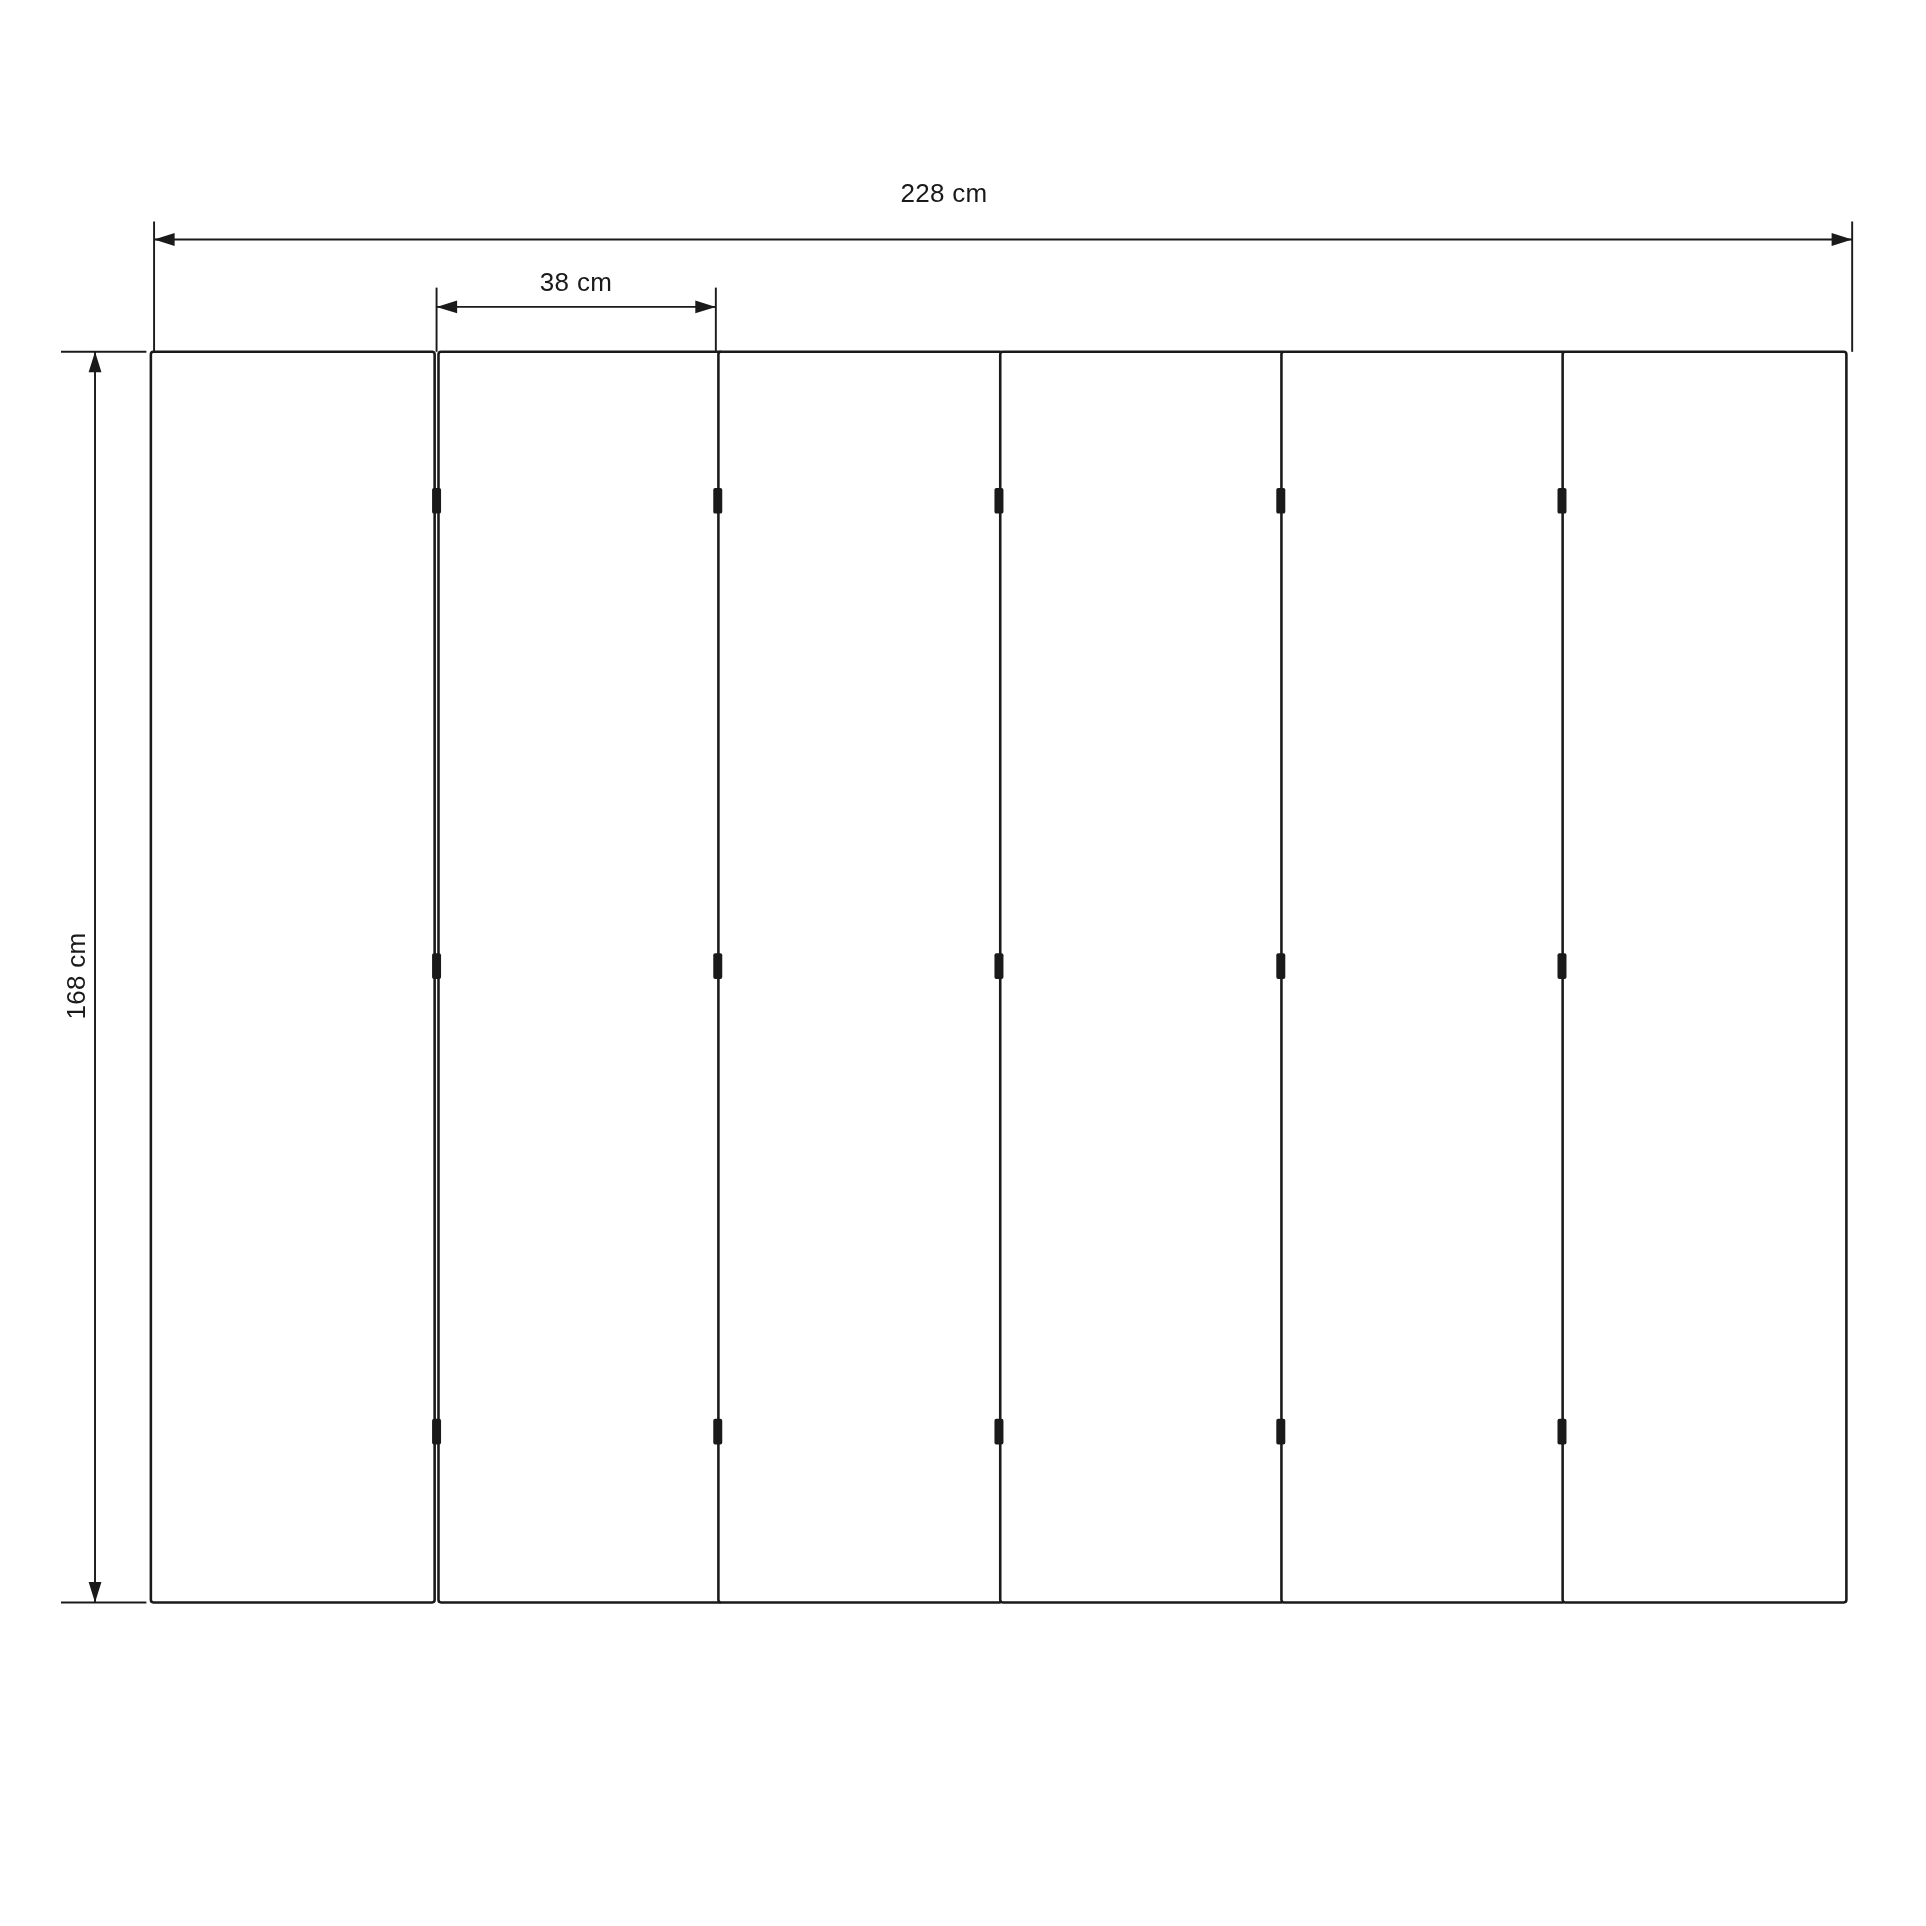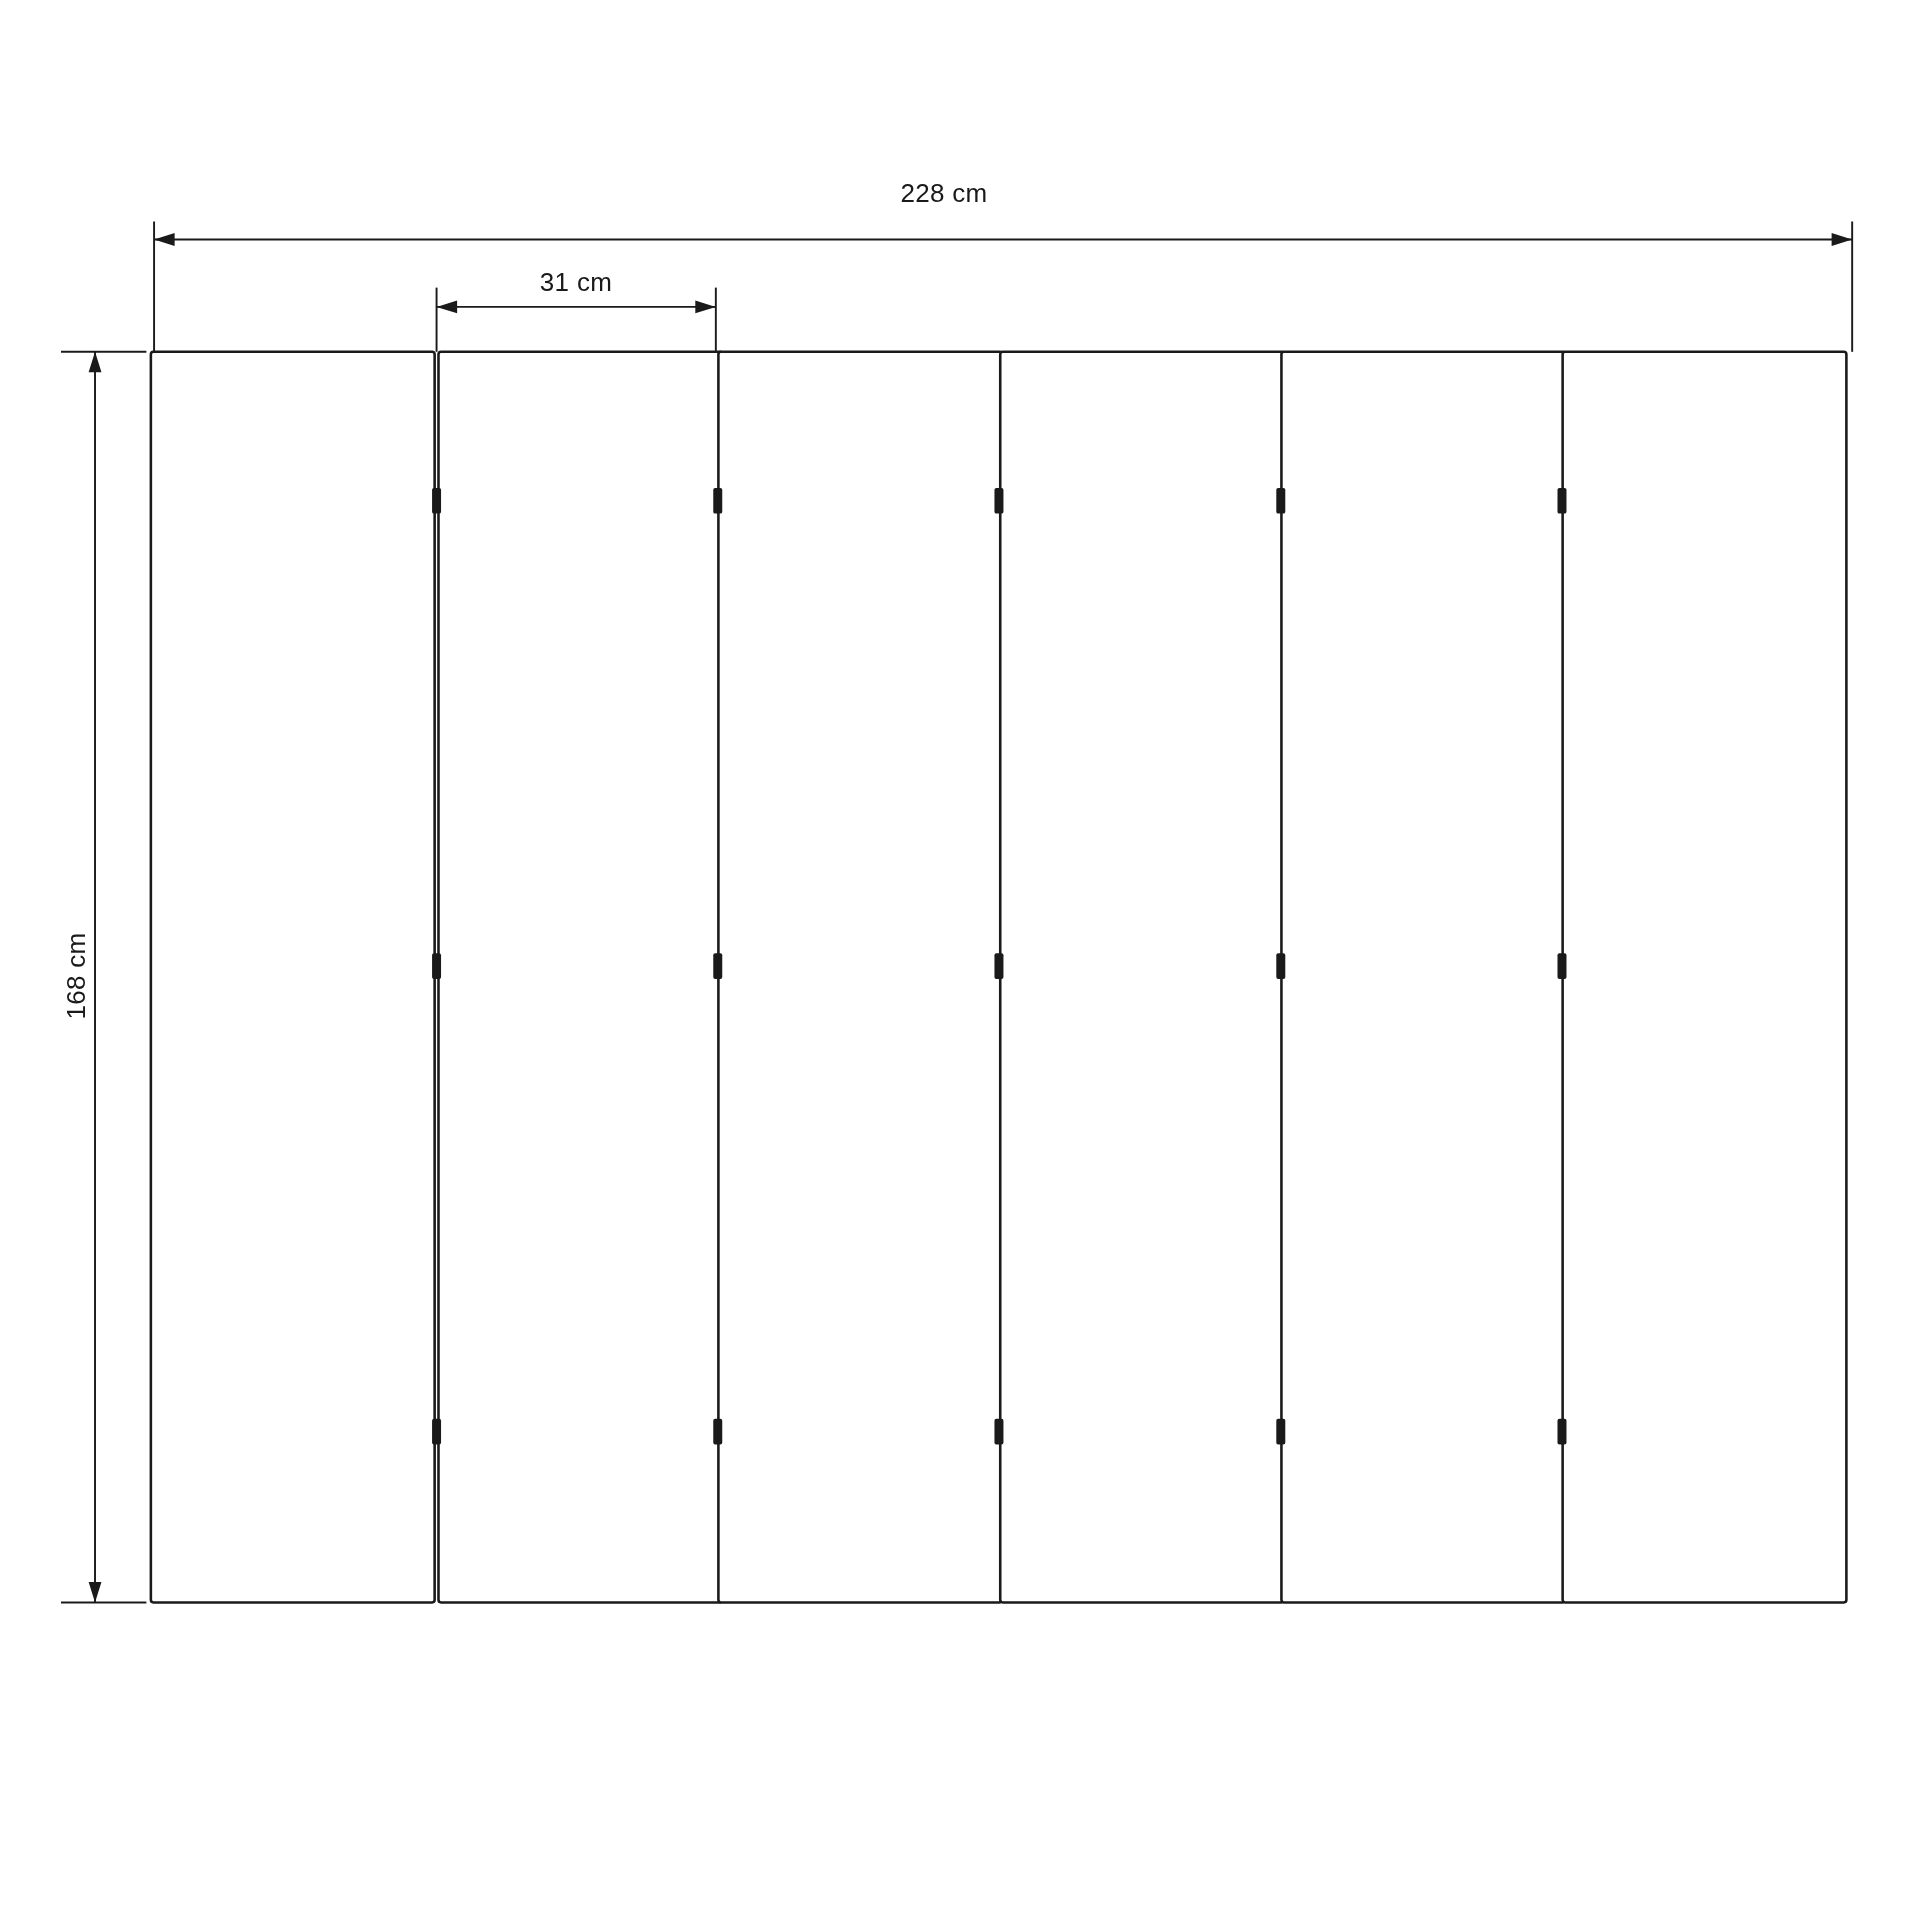--- a/index.html
+++ b/index.html
@@ -111,18 +111,18 @@
       <rect x="1988" y="2210" width="14" height="40" rx="3"></rect>
 
       <rect x="2426" y="760" width="14" height="40" rx="3"></rect>
       <rect x="2426" y="1485" width="14" height="40" rx="3"></rect>
       <rect x="2426" y="2210" width="14" height="40" rx="3"></rect>
     </g>
   </svg>
 
   <div class="dim-label" id="label-width">228 cm</div>
 
-  <div class="dim-label" id="label-panel">31 cm</div>
+  <div class="dim-label" id="label-panel">38 cm</div>
 
   <div class="dim-label" id="label-height">168 cm</div>
 
 </div>
 
 
 </body></html>

